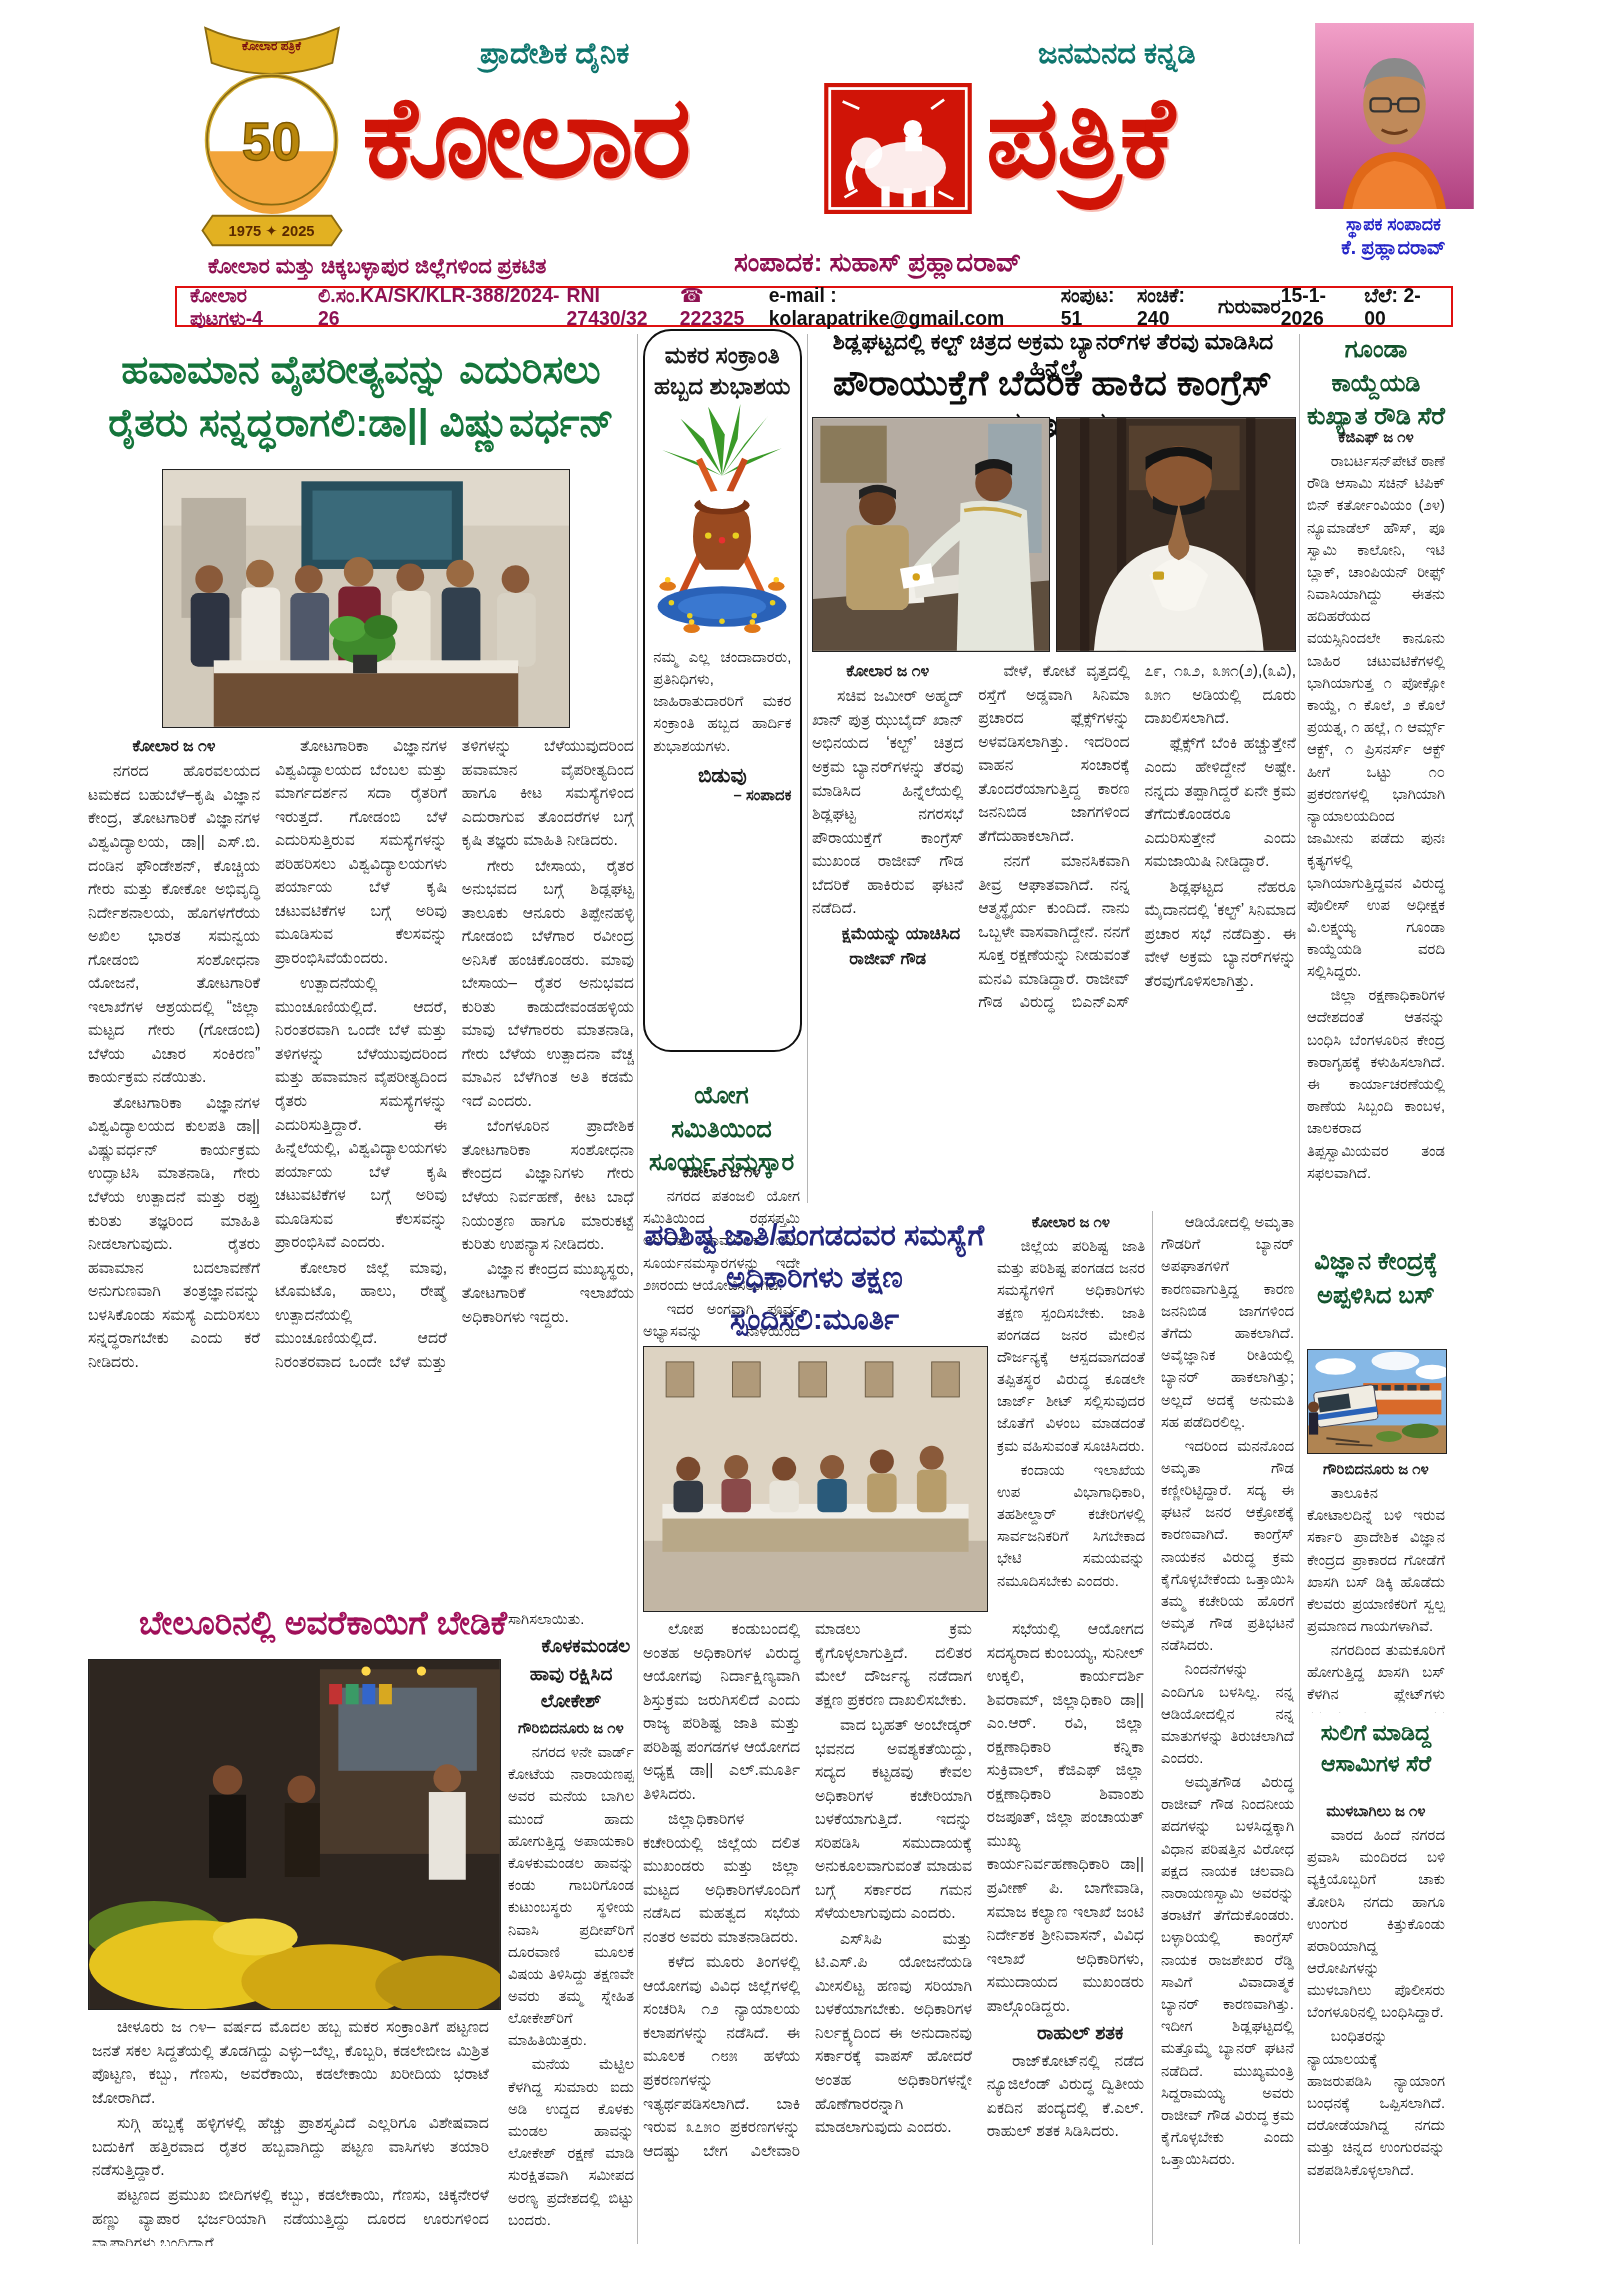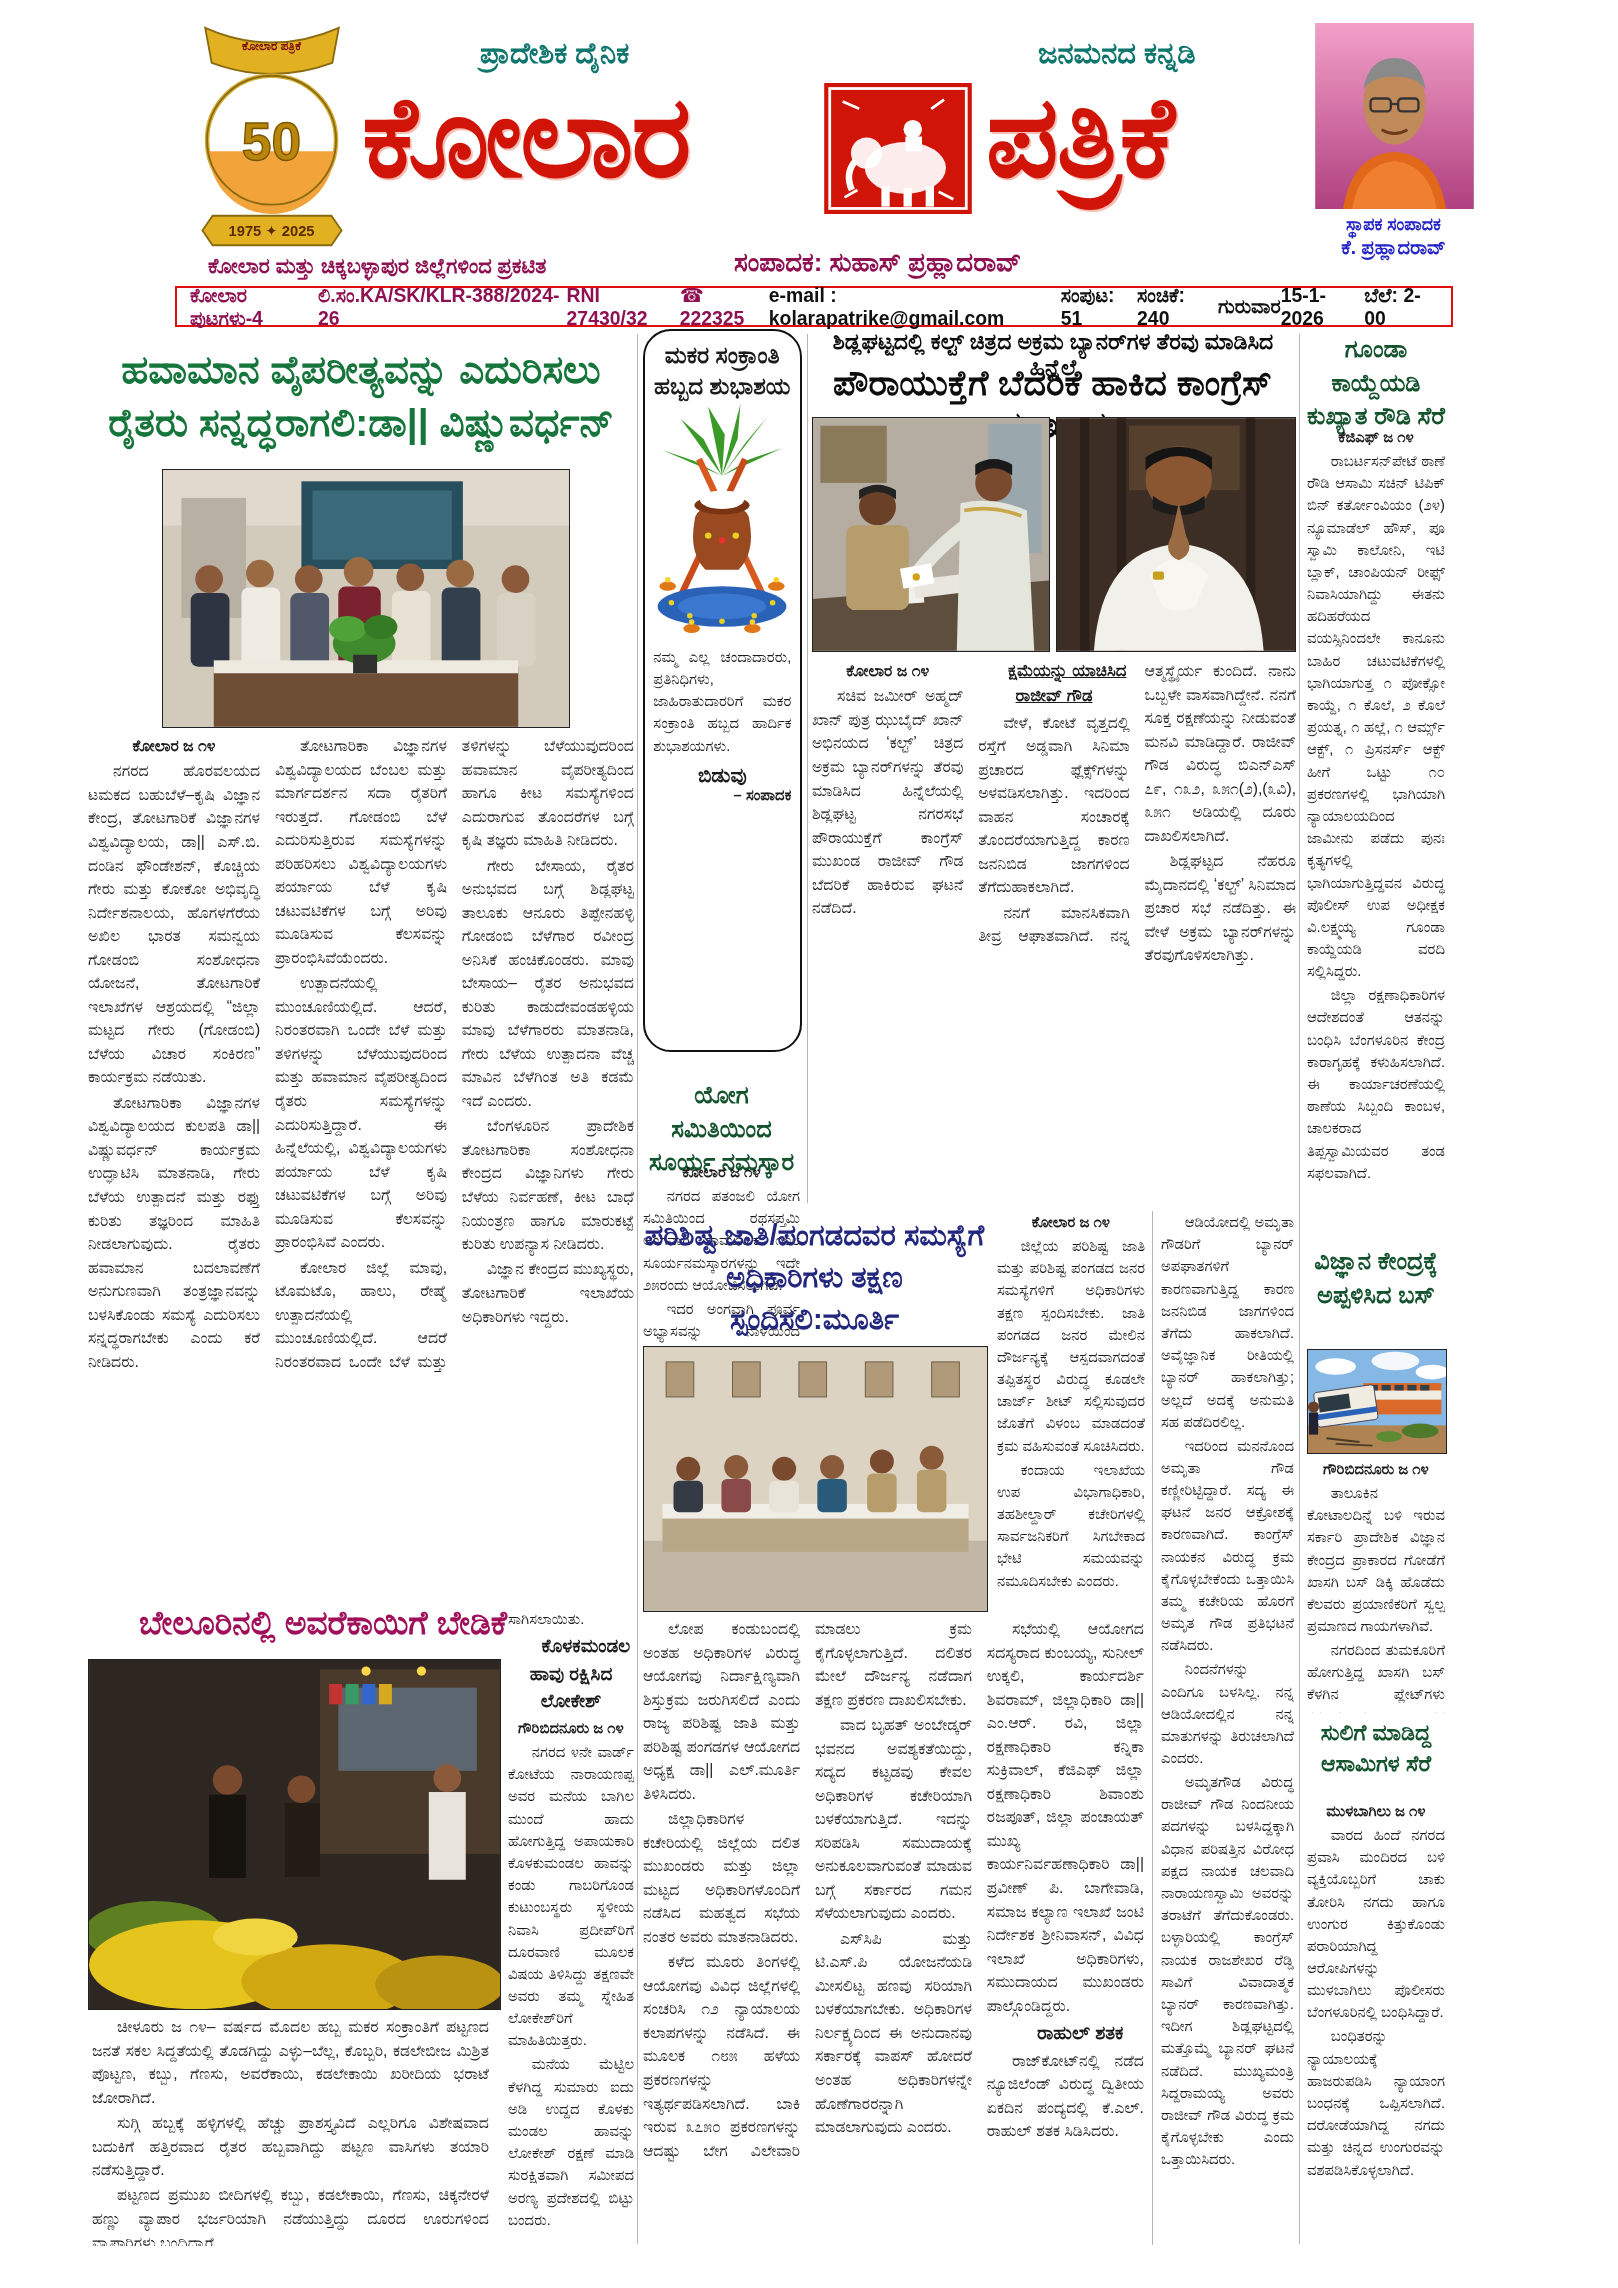--- a/index.html
+++ b/index.html
@@ -17,21 +17,21 @@
            padding:0 13px;font-size:19.4px;font-weight:bold;color:#8e1152;background:#fff;}
   .infobar .black{color:#111;}
   
   .hl-green{color:#15753b;font-weight:900;font-size:39px;line-height:1.35;text-align:center;}
   .hl-black{color:#0d0d0d;font-weight:900;font-size:35px;line-height:1.2;text-align:center;}
   .kicker{color:#0d0d0d;font-weight:bold;font-size:22px;text-align:center;}
   .hl-blue{color:#23277d;font-weight:900;font-size:29px;line-height:1.45;text-align:center;}
   .hl-maroon{color:#a0105a;font-weight:900;font-size:33px;text-align:center;}
   .hl-side{color:#14532d;font-weight:900;font-size:24px;line-height:1.4;text-align:center;}
   .subhead{font-weight:bold;text-align:center;font-size:16.6px;margin:7.4px 0;}
-  .subhead.u{text-decoration:underline;}
+  .subhead.u{}
   
   .btxt{font-size:15.7px;line-height:1.5;text-align:justify;overflow:hidden;}
   .btxt p{margin:0 0 1.8px 0;text-indent:1.6em;}
   .btxt p.byline{text-indent:0;text-align:center;font-weight:bold;}
   .btxt p.nohang{text-indent:0;}
   .cols3{column-count:3;column-gap:14.8px;}
   .small{font-size:14.8px;}
   .photo{background:#ccc;overflow:hidden;border:0.9px solid #222;}
   .photo svg{display:block;}
   .vrule{width:0.9px;background:#b5b5b5;}
@@ -316,20 +316,21 @@
       <rect x="104" y="166" width="12" height="9" rx="2" fill="#c8a020"></rect>
     </svg>
   </div>
 
   <div class="abs btxt cols3" style="left:812px;top:659px;width:484px;height:541px;">
     <p class="byline">ಕೋಲಾರ ಜ ೧೪</p>
     <p>ಸಚಿವ ಜಮೀರ್ ಅಹ್ಮದ್ ಖಾನ್ ಪುತ್ರ ಝುಬೈದ್ ಖಾನ್ ಅಭಿನಯದ ‘ಕಲ್ಟ್’ ಚಿತ್ರದ ಅಕ್ರಮ ಬ್ಯಾನರ್‌ಗಳನ್ನು ತೆರವು ಮಾಡಿಸಿದ ಹಿನ್ನೆಲೆಯಲ್ಲಿ ಶಿಡ್ಲಘಟ್ಟ ನಗರಸಭೆ ಪೌರಾಯುಕ್ತೆಗೆ ಕಾಂಗ್ರೆಸ್ ಮುಖಂಡ ರಾಜೀವ್ ಗೌಡ ಬೆದರಿಕೆ ಹಾಕಿರುವ ಘಟನೆ ನಡೆದಿದೆ.</p>
     <p class="subhead u">ಕ್ಷಮೆಯನ್ನು ಯಾಚಿಸಿದ ರಾಜೀವ್ ಗೌಡ</p>
     <p>ವೇಳೆ, ಕೋಟೆ ವೃತ್ತದಲ್ಲಿ ರಸ್ತೆಗೆ ಅಡ್ಡವಾಗಿ ಸಿನಿಮಾ ಪ್ರಚಾರದ ಫ್ಲೆಕ್ಸ್‌ಗಳನ್ನು ಅಳವಡಿಸಲಾಗಿತ್ತು. ಇದರಿಂದ ವಾಹನ ಸಂಚಾರಕ್ಕೆ ತೊಂದರೆಯಾಗುತ್ತಿದ್ದ ಕಾರಣ ಜನನಿಬಿಡ ಜಾಗಗಳಿಂದ ತೆಗೆದುಹಾಕಲಾಗಿದೆ.</p>
     <p>ನನಗೆ ಮಾನಸಿಕವಾಗಿ ತೀವ್ರ ಆಘಾತವಾಗಿದೆ. ನನ್ನ ಆತ್ಮಸ್ಥೈರ್ಯ ಕುಂದಿದೆ. ನಾನು ಒಬ್ಬಳೇ ವಾಸವಾಗಿದ್ದೇನೆ. ನನಗೆ ಸೂಕ್ತ ರಕ್ಷಣೆಯನ್ನು ನೀಡುವಂತೆ ಮನವಿ ಮಾಡಿದ್ದಾರೆ. ರಾಜೀವ್ ಗೌಡ ವಿರುದ್ಧ ಬಿಎನ್‌ಎಸ್ ೭೯, ೧೩೨, ೩೫೧(೨),(೩ವಿ), ೩೫೧ ಅಡಿಯಲ್ಲಿ ದೂರು ದಾಖಲಿಸಲಾಗಿದೆ.</p>
+    <p>ಫ್ಲೆಕ್ಸ್‌ಗೆ ಬೆಂಕಿ ಹಚ್ಚುತ್ತೇನೆ ಎಂದು ಹೇಳಿದ್ದೇನೆ ಅಷ್ಟೇ. ನನ್ನದು ತಪ್ಪಾಗಿದ್ದರೆ ಏನೇ ಕ್ರಮ ತೆಗೆದುಕೊಂಡರೂ ಎದುರಿಸುತ್ತೇನೆ ಎಂದು ಸಮಜಾಯಿಷಿ ನೀಡಿದ್ದಾರೆ.</p>
     <p>ಶಿಡ್ಲಘಟ್ಟದ ನೆಹರೂ ಮೈದಾನದಲ್ಲಿ ‘ಕಲ್ಟ್’ ಸಿನಿಮಾದ ಪ್ರಚಾರ ಸಭೆ ನಡೆದಿತ್ತು. ಈ ವೇಳೆ ಅಕ್ರಮ ಬ್ಯಾನರ್‌ಗಳನ್ನು ತೆರವುಗೊಳಿಸಲಾಗಿತ್ತು.</p>
   </div>
 
   <div class="abs btxt small" style="left:1161px;top:1211px;width:133px;height:1034px;">
     <p>ಆಡಿಯೋದಲ್ಲಿ ಅಮೃತಾ ಗೌಡರಿಗೆ ಬ್ಯಾನರ್ ಅಪಘಾತಗಳಿಗೆ ಕಾರಣವಾಗುತ್ತಿದ್ದ ಕಾರಣ ಜನನಿಬಿಡ ಜಾಗಗಳಿಂದ ತೆಗೆದು ಹಾಕಲಾಗಿದೆ. ಅವೈಜ್ಞಾನಿಕ ರೀತಿಯಲ್ಲಿ ಬ್ಯಾನರ್ ಹಾಕಲಾಗಿತ್ತು; ಅಲ್ಲದೆ ಅದಕ್ಕೆ ಅನುಮತಿ ಸಹ ಪಡೆದಿರಲಿಲ್ಲ.</p>
     <p>ಇದರಿಂದ ಮನನೊಂದ ಅಮೃತಾ ಗೌಡ ಕಣ್ಣೀರಿಟ್ಟಿದ್ದಾರೆ. ಸದ್ಯ ಈ ಘಟನೆ ಜನರ ಆಕ್ರೋಶಕ್ಕೆ ಕಾರಣವಾಗಿದೆ. ಕಾಂಗ್ರೆಸ್ ನಾಯಕನ ವಿರುದ್ಧ ಕ್ರಮ ಕೈಗೊಳ್ಳಬೇಕೆಂದು ಒತ್ತಾಯಿಸಿ ತಮ್ಮ ಕಚೇರಿಯ ಹೊರಗೆ ಅಮೃತ ಗೌಡ ಪ್ರತಿಭಟನೆ ನಡೆಸಿದರು.</p>
     <p>ನಿಂದನೆಗಳನ್ನು ಎಂದಿಗೂ ಬಳಸಿಲ್ಲ. ನನ್ನ ಆಡಿಯೋದಲ್ಲಿನ ನನ್ನ ಮಾತುಗಳನ್ನು ತಿರುಚಲಾಗಿದೆ ಎಂದರು.</p>
     <p>ಅಮೃತಗೌಡ ವಿರುದ್ಧ ರಾಜೀವ್ ಗೌಡ ನಿಂದನೀಯ ಪದಗಳನ್ನು ಬಳಸಿದ್ದಕ್ಕಾಗಿ ವಿಧಾನ ಪರಿಷತ್ತಿನ ವಿರೋಧ ಪಕ್ಷದ ನಾಯಕ ಚಲವಾದಿ ನಾರಾಯಣಸ್ವಾಮಿ ಅವರನ್ನು ತರಾಟೆಗೆ ತೆಗೆದುಕೊಂಡರು. ಬಳ್ಳಾರಿಯಲ್ಲಿ ಕಾಂಗ್ರೆಸ್ ನಾಯಕ ರಾಜಶೇಖರ ರೆಡ್ಡಿ ಸಾವಿಗೆ ವಿವಾದಾತ್ಮಕ ಬ್ಯಾನರ್ ಕಾರಣವಾಗಿತ್ತು. ಇದೀಗ ಶಿಡ್ಲಘಟ್ಟದಲ್ಲಿ ಮತ್ತೊಮ್ಮೆ ಬ್ಯಾನರ್ ಘಟನೆ ನಡೆದಿದೆ. ಮುಖ್ಯಮಂತ್ರಿ ಸಿದ್ದರಾಮಯ್ಯ ಅವರು ರಾಜೀವ್ ಗೌಡ ವಿರುದ್ಧ ಕ್ರಮ ಕೈಗೊಳ್ಳಬೇಕು ಎಂದು ಒತ್ತಾಯಿಸಿದರು.</p>
   </div>
 

